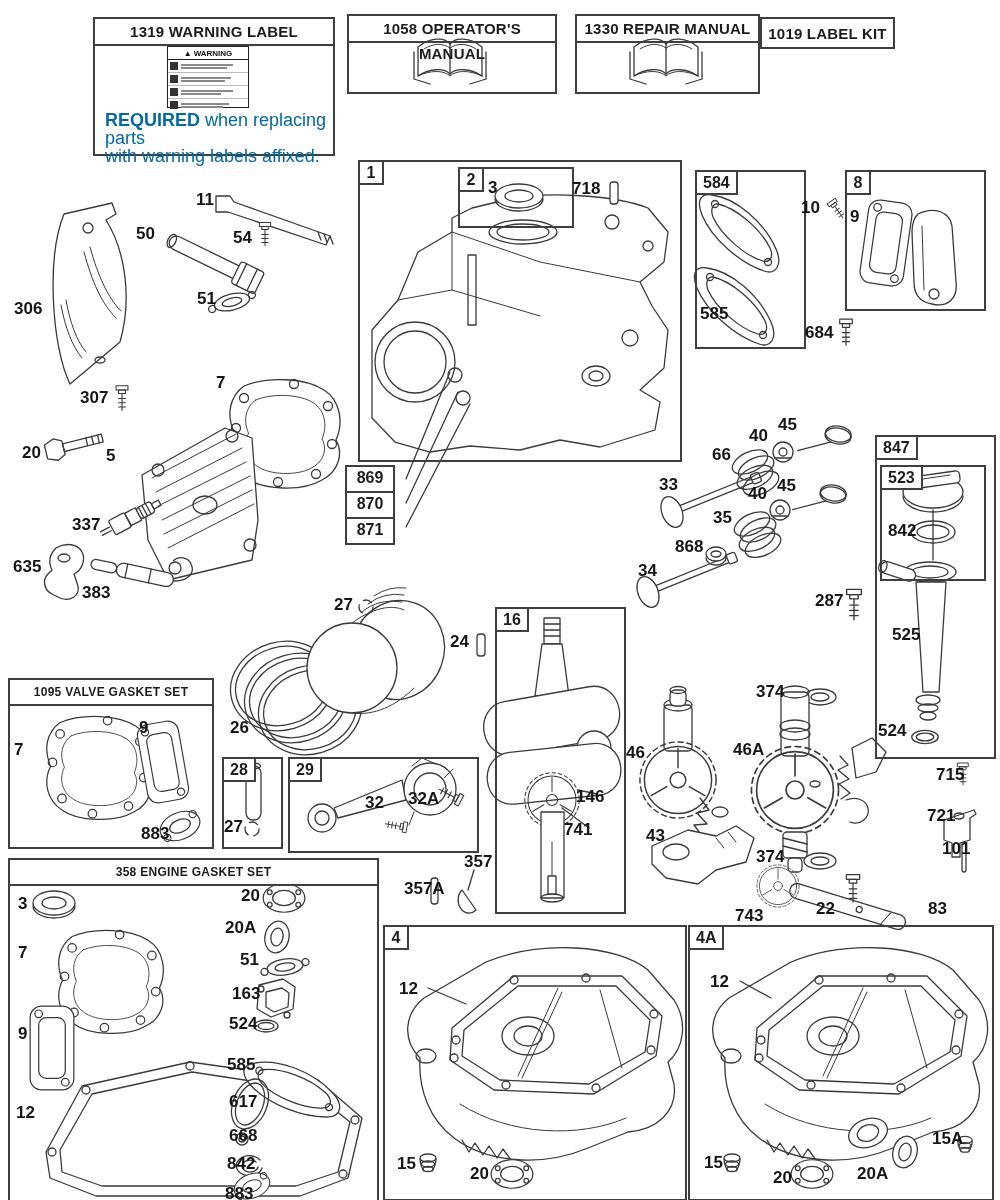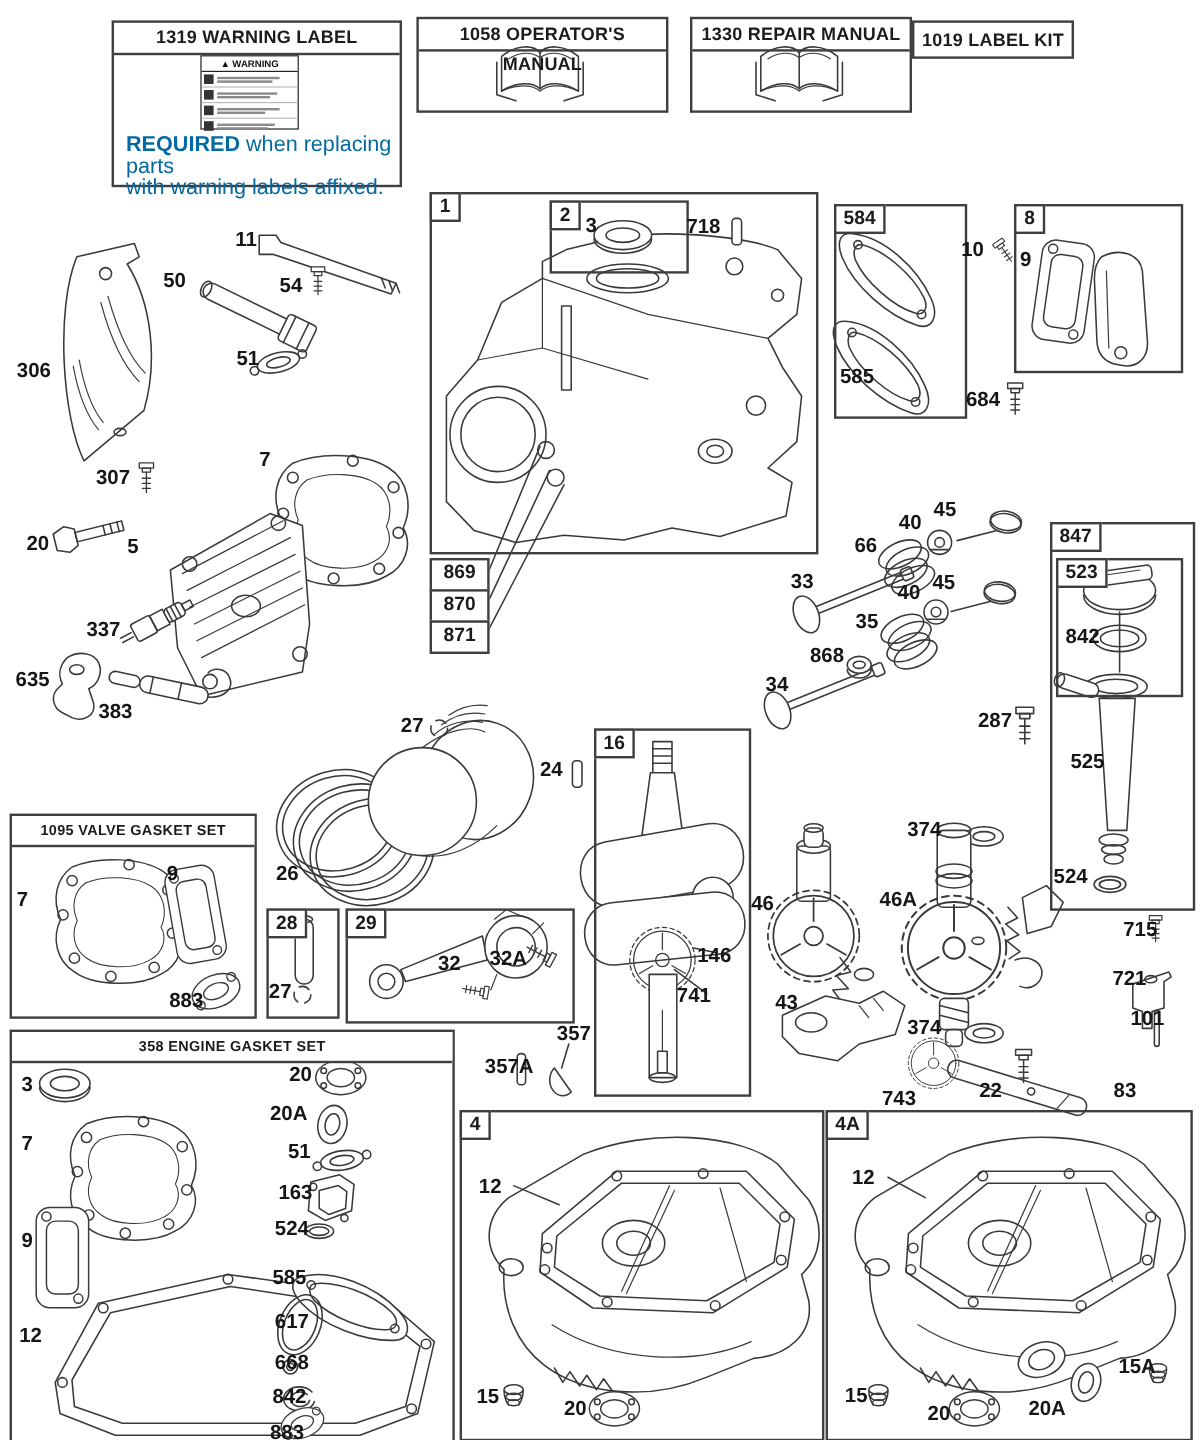--- a/index.html
+++ b/index.html
@@ -566,21 +566,21 @@
 <div class="box" style="left:8px;top:858px;width:367px;height:340px">
   <div class="settitle">358 ENGINE GASKET SET</div>
 </div>
 <div class="box" style="left:383px;top:925px;width:300px;height:272px">
   <span class="tag">4</span>
 </div>
 <div class="box" style="left:688px;top:925px;width:302px;height:272px">
   <span class="tag">4A</span>
 </div>
 
-<div style="position:absolute;left:358px;top:467px;z-index:3">
+<div style="position:absolute;left:345px;top:467px;z-index:3">
   <div class="stackrow">869</div>
   <div class="stackrow">870</div>
   <div class="stackrow">871</div>
 </div>
 
 <div id="callouts">
       <span class="callout" style="left: 196px; top: 190px;">11</span>
       <span class="callout" style="left: 136px; top: 224px;">50</span>
       <span class="callout" style="left: 233px; top: 228px;">54</span>
       <span class="callout" style="left: 197px; top: 289px;">51</span>
@@ -607,21 +607,21 @@
       <span class="callout" style="left: 713px; top: 508px;">35</span>
       <span class="callout" style="left: 675px; top: 537px;">868</span>
       <span class="callout" style="left: 638px; top: 561px;">34</span>
       <span class="callout" style="left: 815px; top: 591px;">287</span>
       <span class="callout" style="left: 888px; top: 521px;">842</span>
       <span class="callout" style="left: 892px; top: 625px;">525</span>
       <span class="callout" style="left: 878px; top: 721px;">524</span>
       <span class="callout" style="left: 450px; top: 632px;">24</span>
       <span class="callout" style="left: 334px; top: 595px;">27</span>
       <span class="callout" style="left: 230px; top: 718px;">26</span>
-      <span class="callout" style="left: 560px; top: 787px; padding-left: 21px;">146</span>
+      <span class="callout" style="left: 576px; top: 787px;">146</span>
       <span class="callout" style="left: 564px; top: 820px;">741</span>
       <span class="callout" style="left: 224px; top: 817px;">27</span>
       <span class="callout" style="left: 408px; top: 789px;">32A</span>
       <span class="callout" style="left: 365px; top: 793px;">32</span>
       <span class="callout" style="left: 464px; top: 852px;">357</span>
       <span class="callout" style="left: 404px; top: 879px;">357A</span>
       <span class="callout" style="left: 756px; top: 682px;">374</span>
       <span class="callout" style="left: 626px; top: 743px;">46</span>
       <span class="callout" style="left: 733px; top: 740px;">46A</span>
       <span class="callout" style="left: 646px; top: 826px;">43</span>

